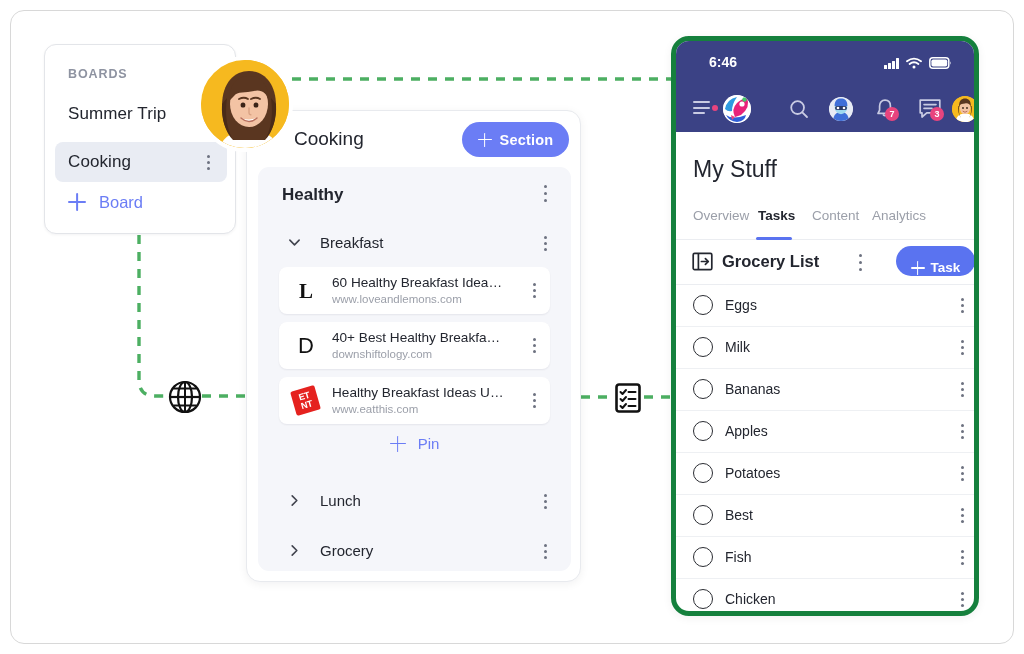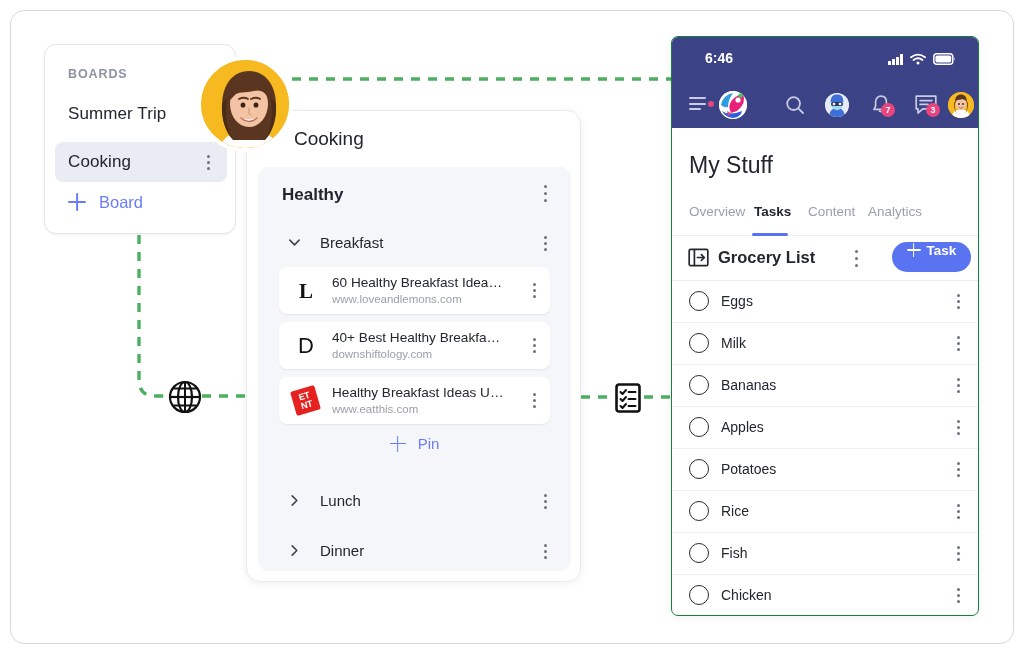--- a/index.html
+++ b/index.html
@@ -125,21 +125,21 @@
   }
 
   
   .node-ico{position:absolute;z-index:5;background:#fff;}
   .globe-node{left:168px;top:380px;width:34px;height:34px;}
   .check-node{left:612px;top:382px;width:32px;height:32px;}
 
   
   .phone{
     position:absolute;left:671px;top:36px;width:308px;height:580px;
-    background:#fff;border:1px solid #15803d;border-radius:7px;box-sizing:border-box;
+    background:#fff;border:5px solid #15803d;border-radius:18px;box-sizing:border-box;
     overflow:hidden;box-shadow:0 2px 10px rgba(20,20,40,.06);z-index:4;
   }
   .status-bar{position:relative;height:45px;background:#3b4285;}
   .clock{position:absolute;left:33px;top:13px;font-size:14px;font-weight:700;color:#fff;}
   .status-icons{position:absolute;right:22px;top:12px;display:flex;align-items:flex-end;gap:7px;height:16px;}
   .sig{display:flex;align-items:flex-end;gap:1.5px;height:11px;}
   .sig i{width:2.6px;background:#fff;border-radius:.5px;display:block;}
   .nav-bar{position:relative;height:46px;background:#3b4285;}
   .hamburger{position:absolute;left:17px;top:15px;width:17px;height:13px;display:flex;flex-direction:column;justify-content:space-between;}
   .hamburger i{display:block;height:2px;background:#c9cbe3;border-radius:1px;}
@@ -164,21 +164,21 @@
   .tab{position:absolute;top:4px;font-size:13.5px;color:#9b9fa9;}
   .tab.active{color:#23262f;font-weight:700;}
   .tab-underline{position:absolute;height:3px;background:#5a73f0;border-radius:2px;bottom:-1px;}
 
   .list-head{position:absolute;left:0;top:199px;width:306px;height:44px;border-bottom:1px solid #ebedf1;}
   .lh-ico{position:absolute;left:16px;top:11px;width:21px;height:21px;}
   .lh-title{position:absolute;left:46px;top:12px;font-size:16.5px;font-weight:700;color:#23262f;}
   .list-head .kebab{position:absolute;left:183px;top:14px;}
   .task-btn{
     position:absolute;left:220px;top:6px;width:79px;height:30px;border-radius:15px;
-    background:#5a73f0;display:flex;align-items:flex-start;justify-content:center;gap:6px;border:none;cursor:pointer;
+    background:#5a73f0;display:flex;align-items:flex-end;justify-content:center;gap:6px;border:none;cursor:pointer;
   }
   .task-btn .lbl{font-size:13.5px;font-weight:700;color:#fff;}
 
   .task-row{position:absolute;left:0;width:306px;height:42.3px;border-bottom:1px solid #eef0f3;}
   .circle{position:absolute;left:17px;top:11px;width:20px;height:20px;border:1.7px solid #2b2d33;border-radius:50%;box-sizing:border-box;}
   .t-label{position:absolute;left:49px;top:13px;font-size:14px;color:#23262f;}
   .task-row .kebab{position:absolute;right:18px;top:14px;}
 </style>
 </head>
 <body>
@@ -224,20 +224,24 @@
 
   <div class="cook-card" data-name="board-detail-card">
 
     <div class="cook-head" data-name="board-card-header">
       <span class="cook-title" data-name="board-card-title">Cooking</span>
       <span class="kebab lg" data-name="kebab-menu-icon">
           <i></i>
           <i></i>
           <i></i>
         </span>
+      <button class="section-btn" data-name="add-section-button">
+        <span class="plus plus-14" data-name="plus-icon"></span>
+        <span class="lbl" data-name="add-section-label">Section</span>
+      </button>
     </div>
 
     <div class="healthy-box" data-name="section-healthy">
       <span class="healthy-label" data-name="section-title">Healthy</span>
       <span class="kebab lg h" data-name="kebab-menu-icon">
           <i></i>
           <i></i>
           <i></i>
         </span>
 
@@ -303,21 +307,21 @@
             <i></i>
             <i></i>
             <i></i>
           </span>
       </div>
 
       <div class="group-row" style="top:380px;" data-name="group-dinner">
         <svg class="chev" viewBox="0 0 14 14" data-name="chevron-right-icon">
           <path d="M4.5 2 L9.5 7 L4.5 12" stroke="#40434d" stroke-width="1.7" fill="none" stroke-linecap="round" stroke-linejoin="round"></path>
         </svg>
-        <span class="gname" data-name="group-label">Dinner</span>
+        <span class="gname" data-name="group-label">Grocery</span>
         <span class="kebab" data-name="kebab-menu-icon">
             <i></i>
             <i></i>
             <i></i>
           </span>
       </div>
     </div>
   </div>
 
   <style>
@@ -541,21 +545,21 @@
       <span class="circle" data-name="task-checkbox"></span>
       <span class="t-label" data-name="task-label">Potatoes</span>
       <span class="kebab" data-name="kebab-menu-icon">
           <i></i>
           <i></i>
           <i></i>
         </span>
     </div>
     <div class="task-row" style="top:453px;" data-name="task-row">
       <span class="circle" data-name="task-checkbox"></span>
-      <span class="t-label" data-name="task-label">Rice</span>
+      <span class="t-label" data-name="task-label">Best</span>
       <span class="kebab" data-name="kebab-menu-icon">
           <i></i>
           <i></i>
           <i></i>
         </span>
     </div>
     <div class="task-row" style="top:495px;" data-name="task-row">
       <span class="circle" data-name="task-checkbox"></span>
       <span class="t-label" data-name="task-label">Fish</span>
       <span class="kebab" data-name="kebab-menu-icon">

